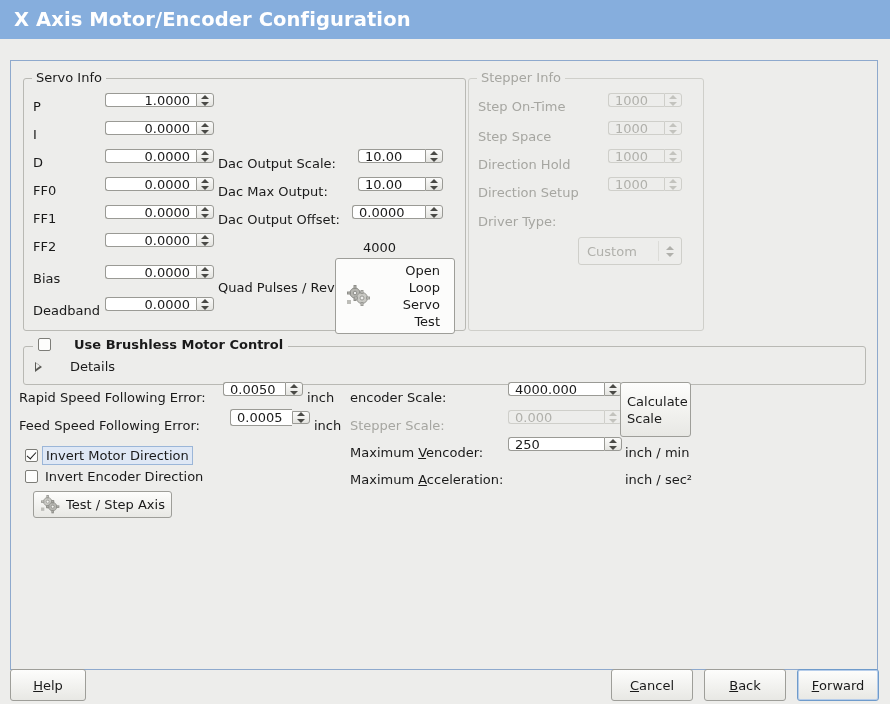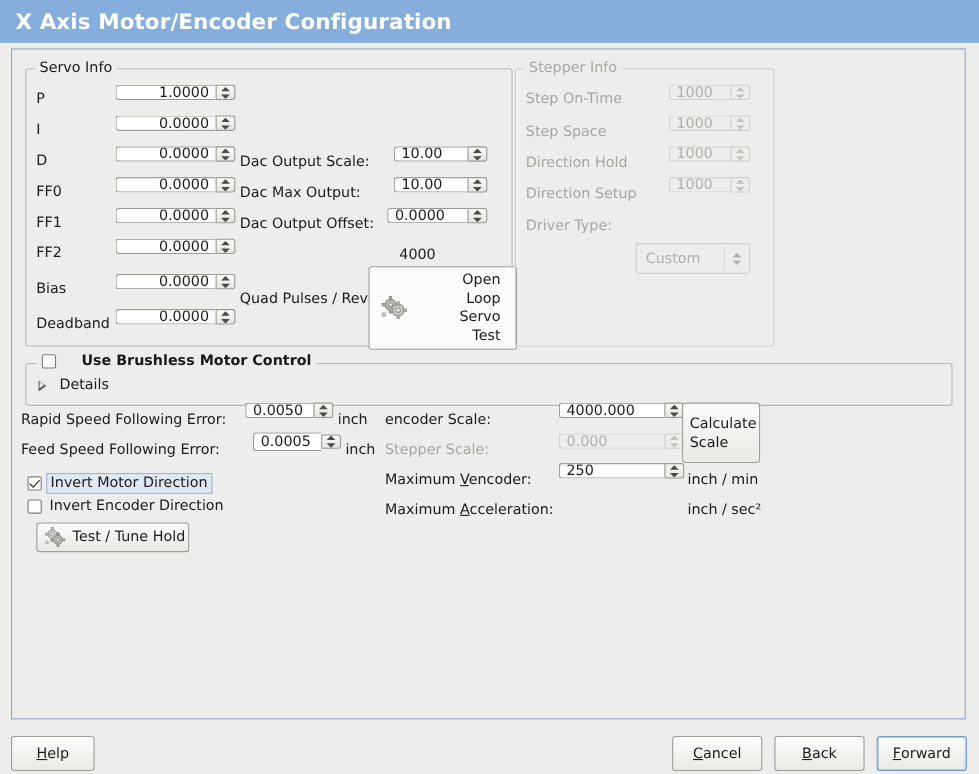--- a/index.html
+++ b/index.html
@@ -26,21 +26,21 @@
   .titlebar .title {
     margin-left: 14px;
     color: #ffffff;
     font-size: 19.5px;
     font-weight: bold;
     letter-spacing: .1px;
   }
 
   
   .content-panel {
-    position: absolute; left: 10px; top: 44px;
+    position: absolute; left: 10px; top: 60px;
     width: 868px; height: 610px;
     background: #ededeb;
     border: 1px solid #8ea9cd;
     box-sizing: border-box;
     text-decoration: underline;
   }
 
   
   .frame {
     position: absolute;
@@ -249,21 +249,21 @@
   }
   .expander .tri::after {
     content: "";
     position: absolute;
     left: -6px; top: -3.4px;
     width: 0; height: 0;
     border-top: 3.4px solid transparent;
     border-bottom: 3.4px solid transparent;
     border-left: 4.8px solid #ededeb;
   }
-  .expander .exlabel { margin-left: 12px; }
+  .expander .exlabel { margin-left: 28px; }
 
   
   .footer-btn {
     position: absolute;
     height: 32px;
     background: linear-gradient(#fdfdfc, #e8e8e4);
     border: 1px solid #9e9e99;
     border-radius: 3px;
     box-sizing: border-box;
     display: flex; align-items: center; justify-content: center;
@@ -382,21 +382,21 @@
       <div class="entry">0.0000</div>
       <div class="btns">
           <div class="ar up"></div>
           <div class="ar dn"></div>
         </div>
     </div>
 
     <div class="lbl" style="left:207px; top:179px;margin-top:40px;">Quad Pulses / Rev:</div>
     <div class="static-val" style="left:352px; top:179px;">4000</div>
 
-    <div class="btn btn-openloop" style="left:324px; top:197px; width:135px; height:76px;">
+    <div class="btn btn-openloop" style="left:324px; top:197px; width:120px; height:76px;">
       <span class="gears" style="margin-left:10px;">
         <svg width="26" height="24" viewBox="0 0 26 24">
           <g fill="#b6b6b1" stroke="#8e8e89" stroke-width="1">
             <circle cx="9" cy="9" r="5"></circle>
             <circle cx="9" cy="9" r="1.8" fill="#ededeb"></circle>
             <rect x="8" y="1.5" width="2" height="3"></rect>
             <rect x="8" y="13.5" width="2" height="3"></rect>
             <rect x="1.5" y="8" width="3" height="2"></rect>
             <rect x="13.5" y="8" width="3" height="2"></rect>
           </g>
@@ -526,21 +526,21 @@
             <rect x="14" y="6.5" width="2" height="3"></rect>
             <rect x="14" y="18.5" width="2" height="3"></rect>
             <rect x="7.5" y="13" width="3" height="2"></rect>
             <rect x="19.5" y="13" width="3" height="2"></rect>
           </g>
           <g fill="#bdbdb8">
               <rect x="1" y="15" width="4" height="4"></rect>
             </g>
         </svg>
       </span>
-      <span class="ttlabel">Test / Tune Hold</span>
+      <span class="ttlabel">Test / Step Axis</span>
     </div>
 
     <div class="lbl" style="left:339px; top:329px;">encoder Scale:</div>
     <div class="spin" style="left:497px; top:321px; width:114px;">
       <div class="entry">4000.000</div>
       <div class="btns">
           <div class="ar up"></div>
           <div class="ar dn"></div>
         </div>
     </div>

